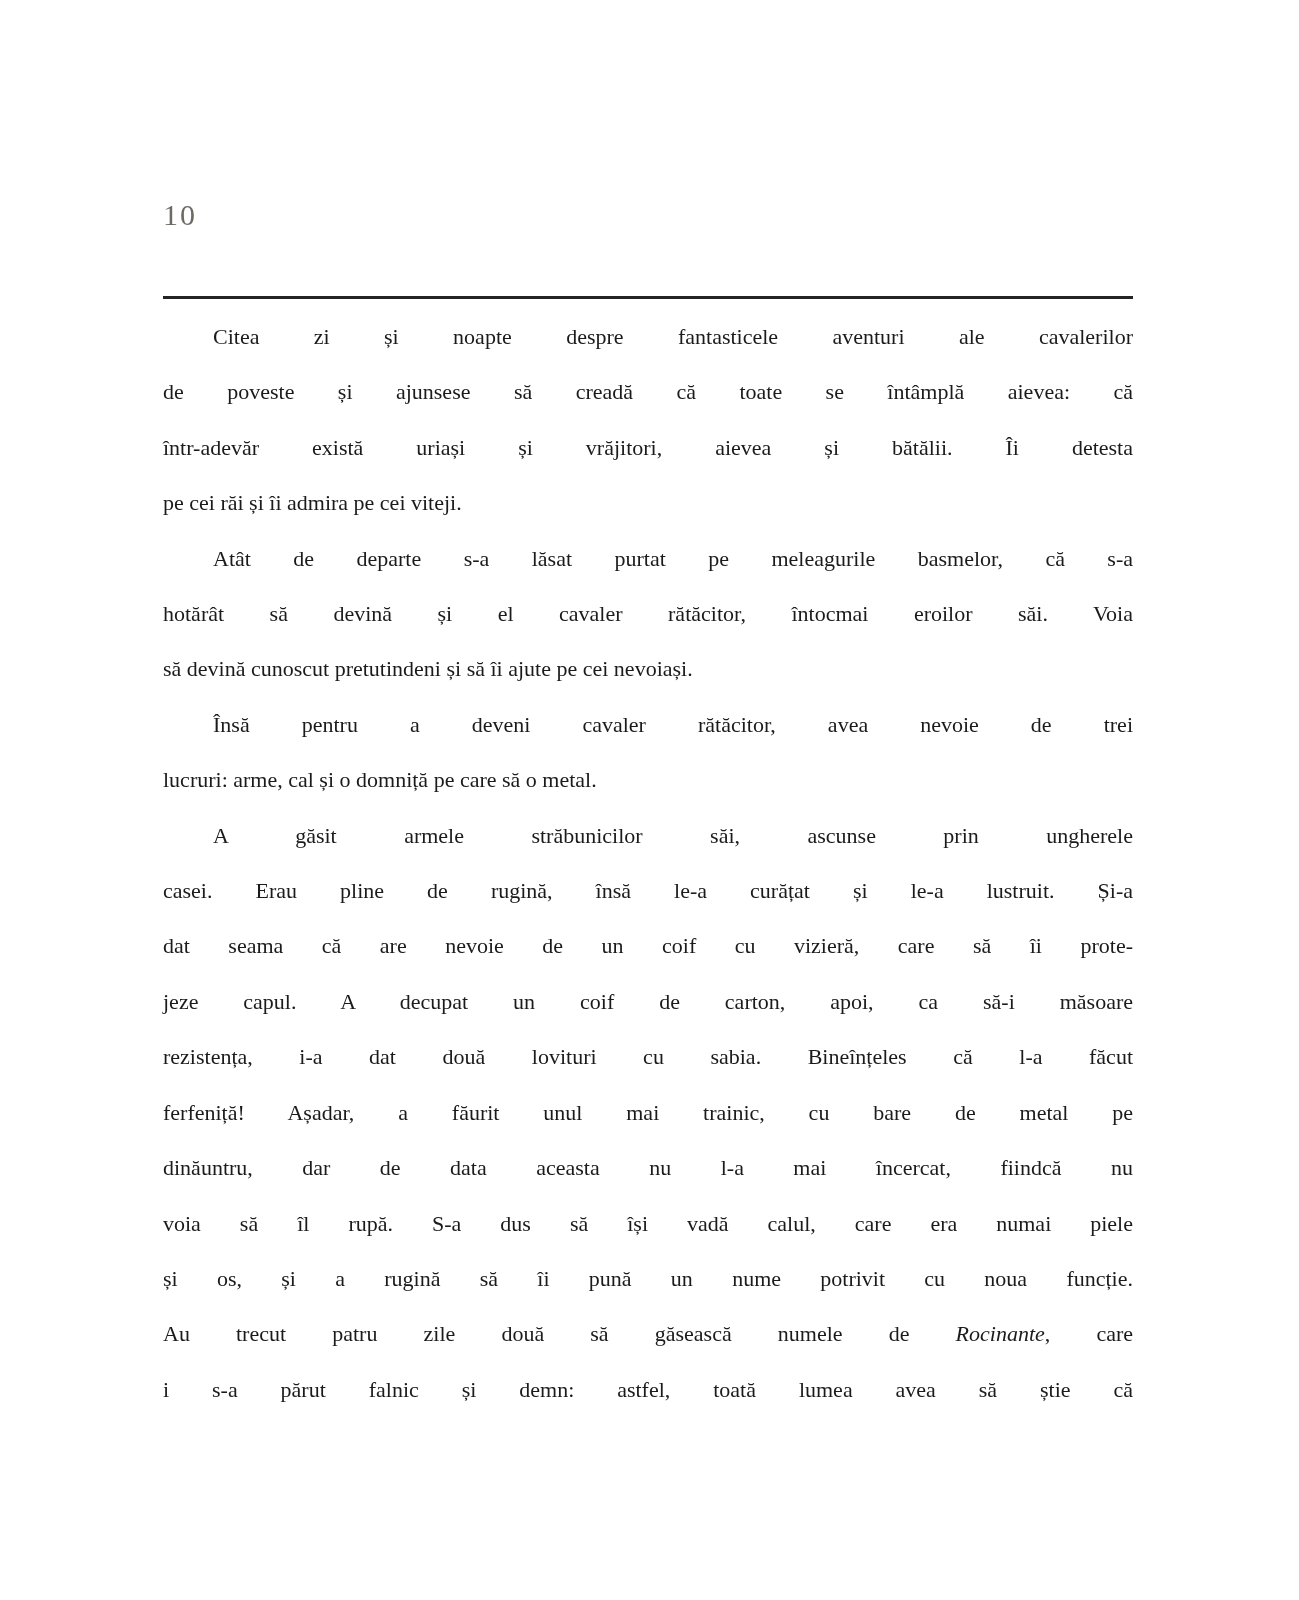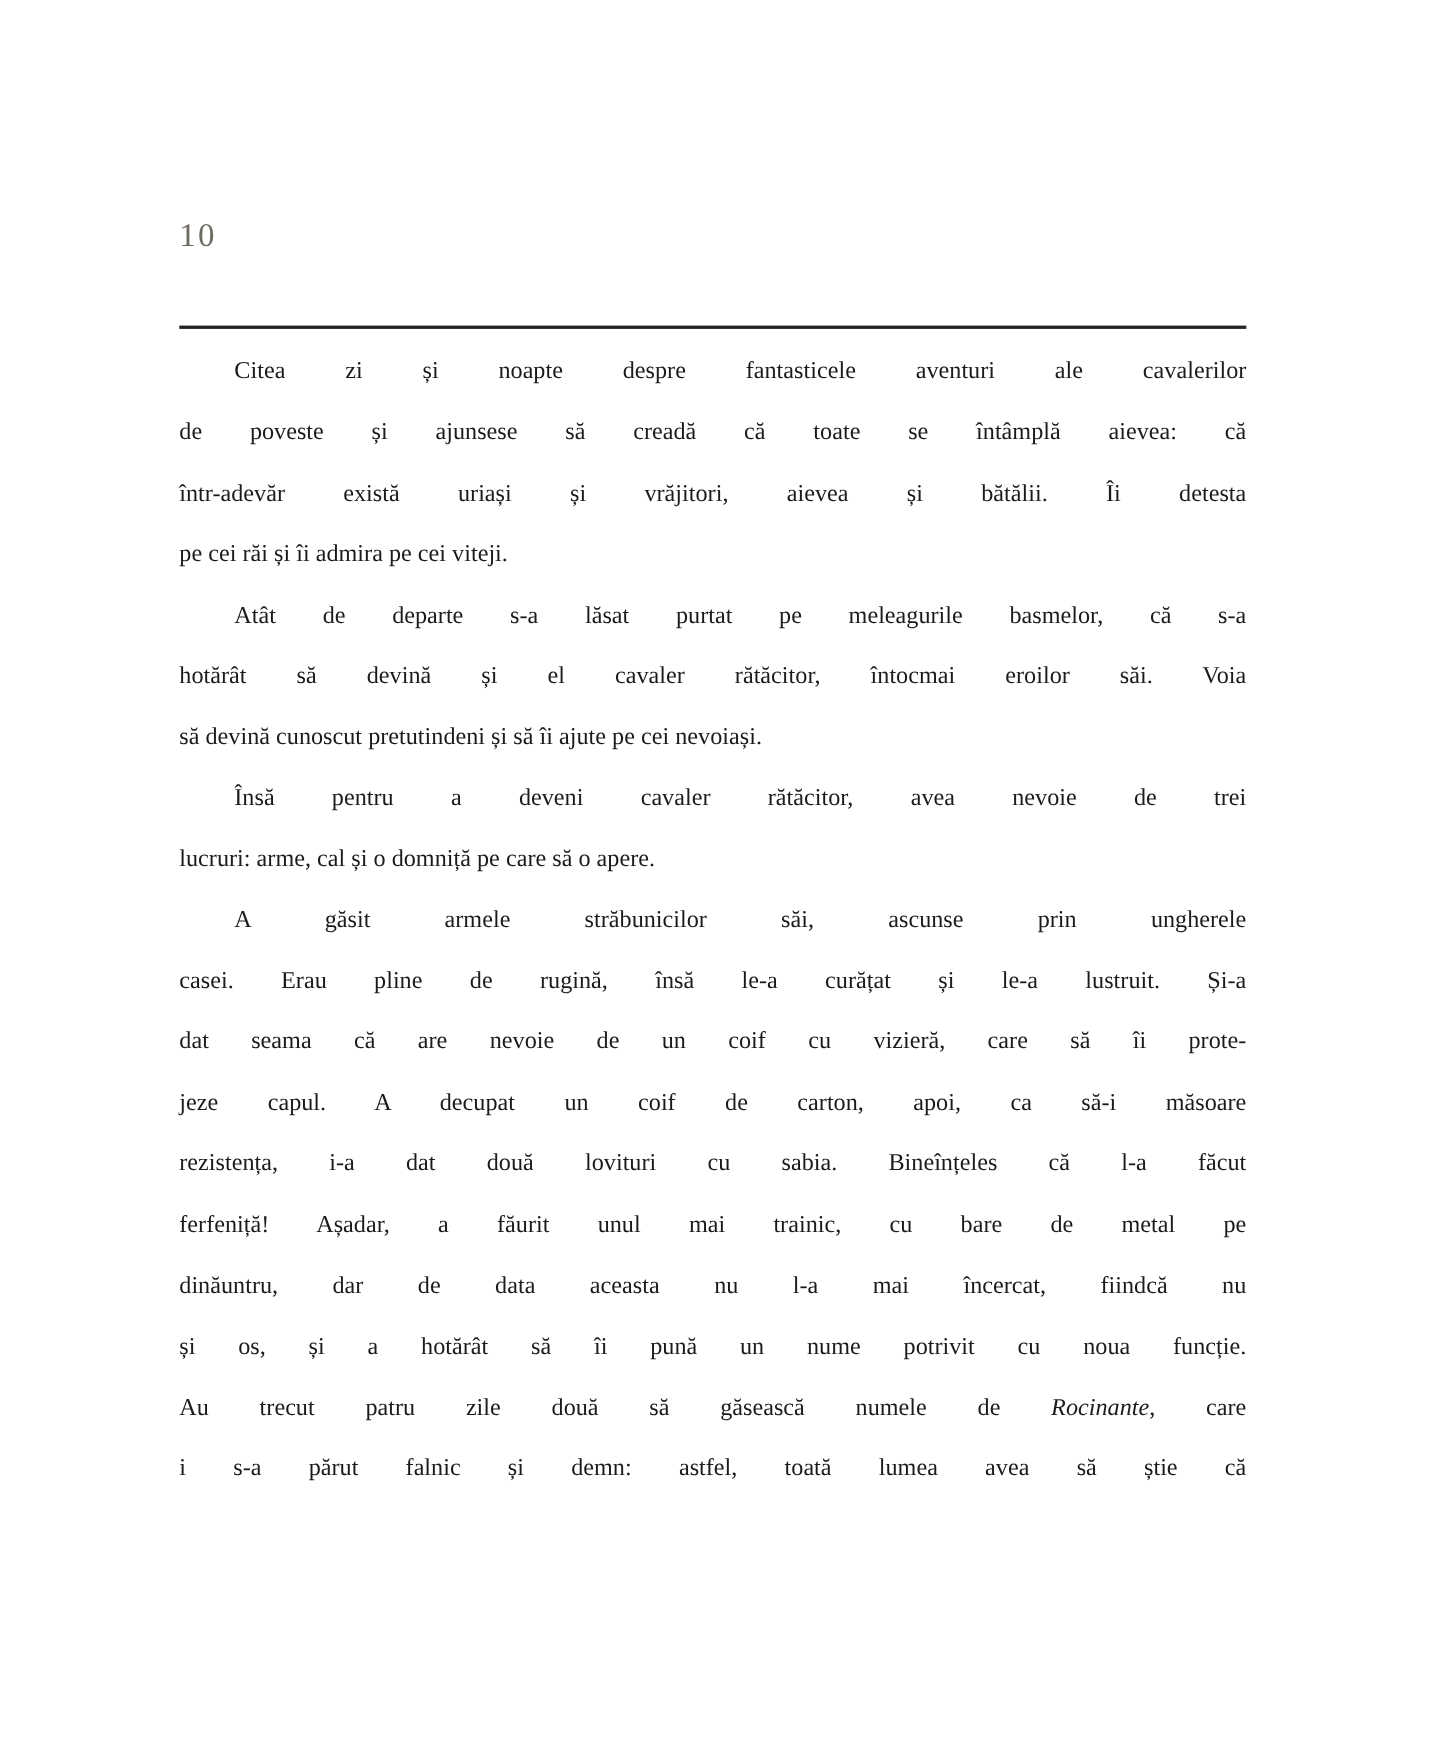--- a/index.html
+++ b/index.html
@@ -65,28 +65,29 @@
 
   <div class="body-text">
     <div class="line just indent">Citea zi și noapte despre fantasticele aventuri ale cavalerilor</div>
     <div class="line just">de poveste și ajunsese să creadă că toate se întâmplă aievea: că</div>
     <div class="line just">într-adevăr există uriași și vrăjitori, aievea și bătălii. Îi detesta</div>
     <div class="line">pe cei răi și îi admira pe cei viteji.</div>
     <div class="line just indent">Atât de departe s-a lăsat purtat pe meleagurile basmelor, că s-a</div>
     <div class="line just">hotărât să devină și el cavaler rătăcitor, întocmai eroilor săi. Voia</div>
     <div class="line">să devină cunoscut pretutindeni și să îi ajute pe cei nevoiași.</div>
     <div class="line just indent">Însă pentru a deveni cavaler rătăcitor, avea nevoie de trei</div>
-    <div class="line">lucruri: arme, cal și o domniță pe care să o apere.</div>
+    <div class="line">lucruri: arme, cal și o domniță pe care să o metal.</div>
     <div class="line just indent">A găsit armele străbunicilor săi, ascunse prin ungherele</div>
     <div class="line just">casei. Erau pline de rugină, însă le-a curățat și le-a lustruit. Și-a</div>
     <div class="line just">dat seama că are nevoie de un coif cu vizieră, care să îi prote-</div>
     <div class="line just">jeze capul. A decupat un coif de carton, apoi, ca să-i măsoare</div>
     <div class="line just">rezistența, i-a dat două lovituri cu sabia. Bineînțeles că l-a făcut</div>
     <div class="line just">ferfeniță! Așadar, a făurit unul mai trainic, cu bare de metal pe</div>
     <div class="line just">dinăuntru, dar de data aceasta nu l-a mai încercat, fiindcă nu</div>
-    <div class="line just">și os, și a hotărât să îi pună un nume potrivit cu noua funcție.</div>
+    <div class="line just">voia să îl rupă. S-a dus să își vadă calul, care era numai piele</div>
+    <div class="line just">și os, și a rugină să îi pună un nume potrivit cu noua funcție.</div>
     <div class="line just">
       <span>Au trecut patru zile două să găsească numele de </span><em>Rocinante</em><span>, care</span>
     </div>
     <div class="line just">i s-a părut falnic și demn: astfel, toată lumea avea să știe că</div>
   </div>
 
 </div>
 
 </body></html>

